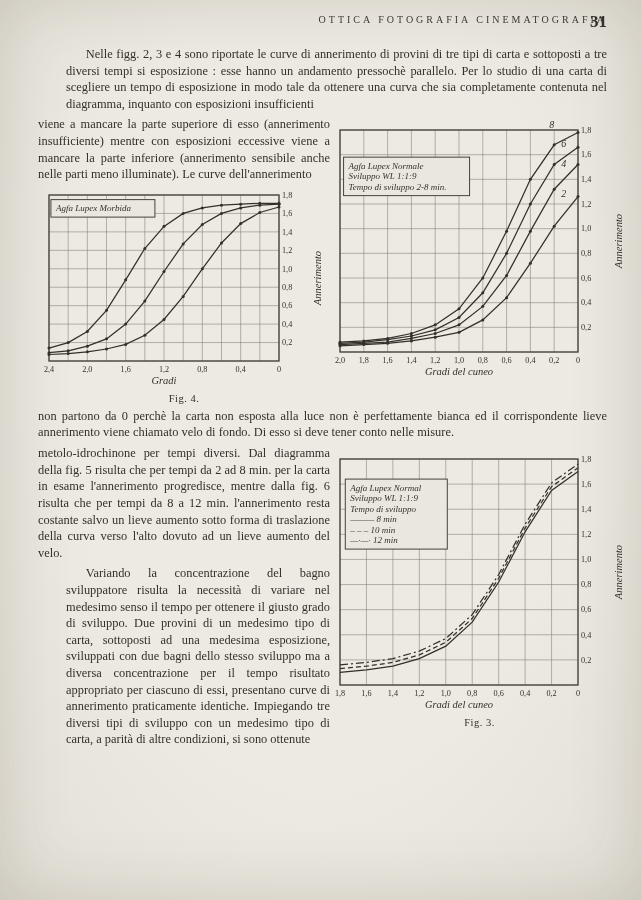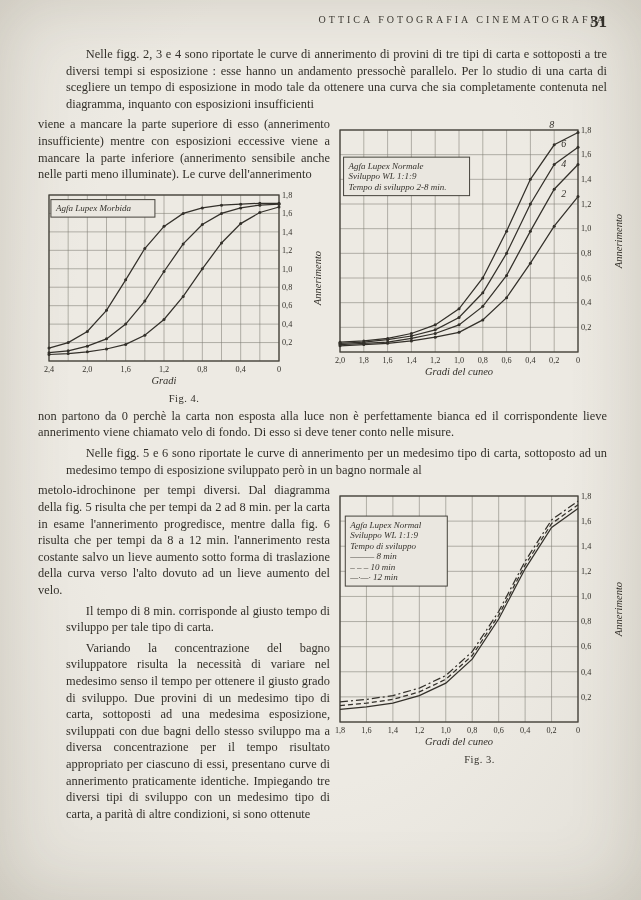--- a/index.html
+++ b/index.html
@@ -256,26 +256,24 @@
             <text x="125" y="255" text-anchor="middle" class="axis-label">Gradi del cuneo</text>
             <text x="288" y="121" text-anchor="middle" class="axis-label" transform="rotate(-90 288 121)">Annerimento</text>
           </svg>
       </figure>
     </div>
   </div>
 
   <div class="sec-gap"></div>
 
   <p class="body-text">non partono da 0 perchè la carta non esposta alla luce non è perfettamente bianca ed il corrispondente lieve annerimento viene chiamato velo di fondo. Di esso si deve tener conto nelle misure.</p>
-  <p class="body-text indent">Nelle figg. 5 e 6 sono riportate le curve di annerimento per un medesimo tipo di carta, sottoposto ad un medesimo tempo di esposizione sviluppato però in un bagno normale al</p>
 
   <div class="row">
     <div class="col-left">
       <p class="body-text">metolo-idrochinone per tempi diversi. Dal diagramma della fig. 5 risulta che per tempi da 2 ad 8 min. per la carta in esame l'annerimento progredisce, mentre dalla fig. 6 risulta che per tempi da 8 a 12 min. l'annerimento resta costante salvo un lieve aumento sotto forma di traslazione della curva verso l'alto dovuto ad un lieve aumento del velo.</p>
-      <p class="body-text indent">Il tempo di 8 min. corrisponde al giusto tempo di sviluppo per tale tipo di carta.</p>
       <p class="body-text indent">Variando la concentrazione del bagno sviluppatore risulta la necessità di variare nel medesimo senso il tempo per ottenere il giusto grado di sviluppo. Due provini di un medesimo tipo di carta, sottoposti ad una medesima esposizione, sviluppati con due bagni dello stesso sviluppo ma a diversa concentrazione per il tempo risultato appropriato per ciascuno di essi, presentano curve di annerimento praticamente identiche. Impiegando tre diversi tipi di sviluppo con un medesimo tipo di carta, a parità di altre condizioni, si sono ottenute</p>
     </div>
     <div class="col-right">
       <figure class="chart">
         <svg id="fig6" width="292" height="262">
             <g stroke="#7d7a71" stroke-width="0.55">
               <line x1="244" y1="10" x2="244" y2="236"></line>
               <line x1="217.55555555555557" y1="10" x2="217.55555555555557" y2="236"></line>
               <line x1="191.1111111111111" y1="10" x2="191.1111111111111" y2="236"></line>
               <line x1="164.66666666666666" y1="10" x2="164.66666666666666" y2="236"></line>

